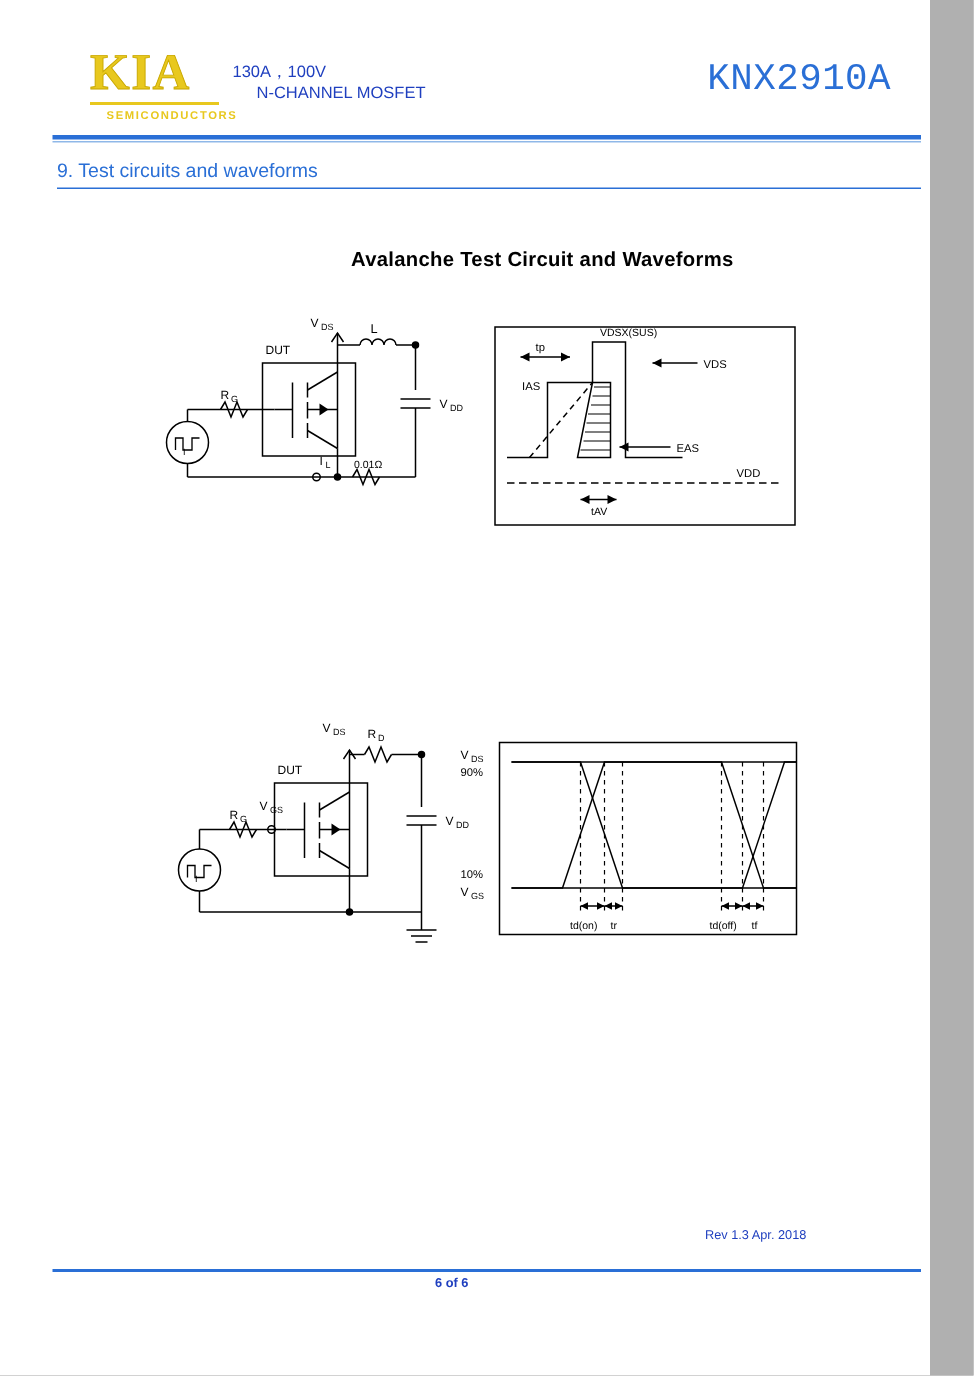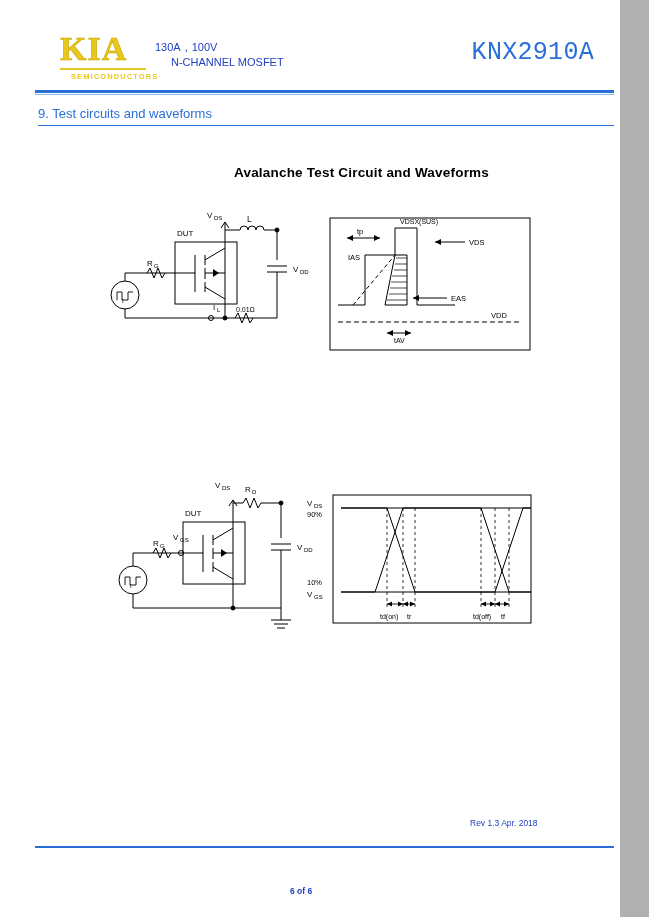--- a/index.html
+++ b/index.html
@@ -133,21 +133,20 @@
     width: 579px;
     height: 2px;
     background: #2a6fd6;
   }
   .footer-left {
     position: absolute;
     left: 290px; top: 850px;
     font-size: 8.5px;
     font-weight: bold;
     color: #1f3fbf;
-    margin-top: 36px;
   }
   .footer-right {
     position: absolute;
     left: 470px; top: 818px;
     font-size: 8.5px;
     font-weight: normal;
     color: #1f3fbf;
   }
 </style>
 </head>

